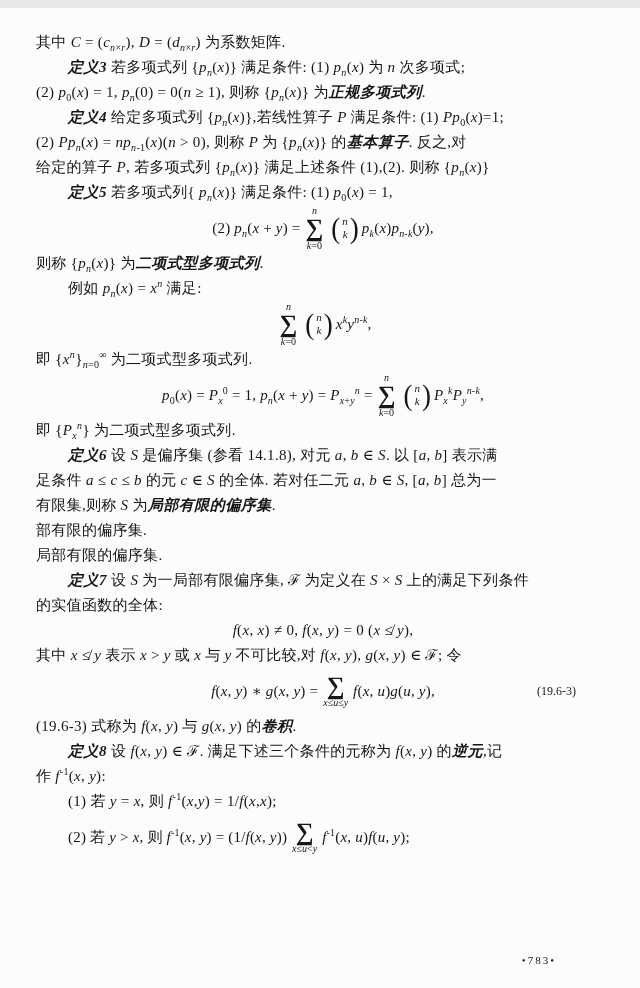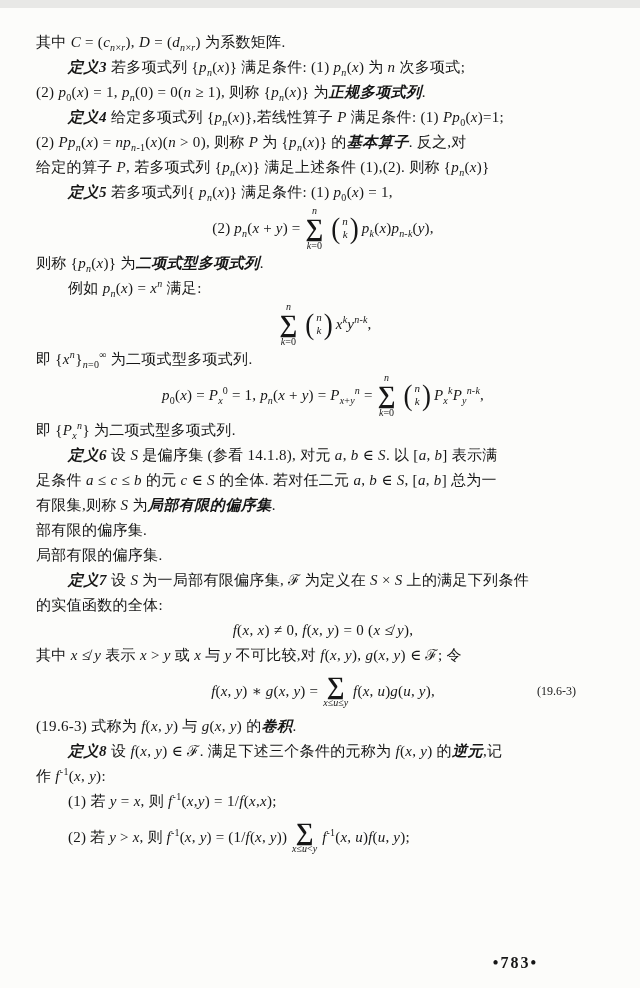--- a/index.html
+++ b/index.html
@@ -58,24 +58,24 @@
     flex-direction: column;
     align-items: center;
     font-size: 11px;
     line-height: 1.2;
     font-style: italic;
     padding: 0 2px;
   }
   .eqnum { position: absolute; right: 34px; font-size: 12px; }
   .pageno {
     position: absolute;
-    right: 102px;
+    right: 84px;
     top: 946px;
-    font-size: 16px;
-    font-weight: bold;
+    font-size: 11px;
+    font-weight: normal;
     letter-spacing: 2px;
   }
 </style>
 </head>
 <body>
 
 <div class="page">
 
   <div class="ln">其中 <i>C</i> = (<i>c</i><sub><i>n</i>×<i>r</i></sub>), <i>D</i> = (<i>d</i><sub><i>n</i>×<i>r</i></sub>) 为系数矩阵.</div>
   <div class="ln ind"><b>定义3</b> 若多项式列 {<i>p</i><sub><i>n</i></sub>(<i>x</i>)} 满足条件: (1) <i>p</i><sub><i>n</i></sub>(<i>x</i>) 为 <i>n</i> 次多项式;</div>

